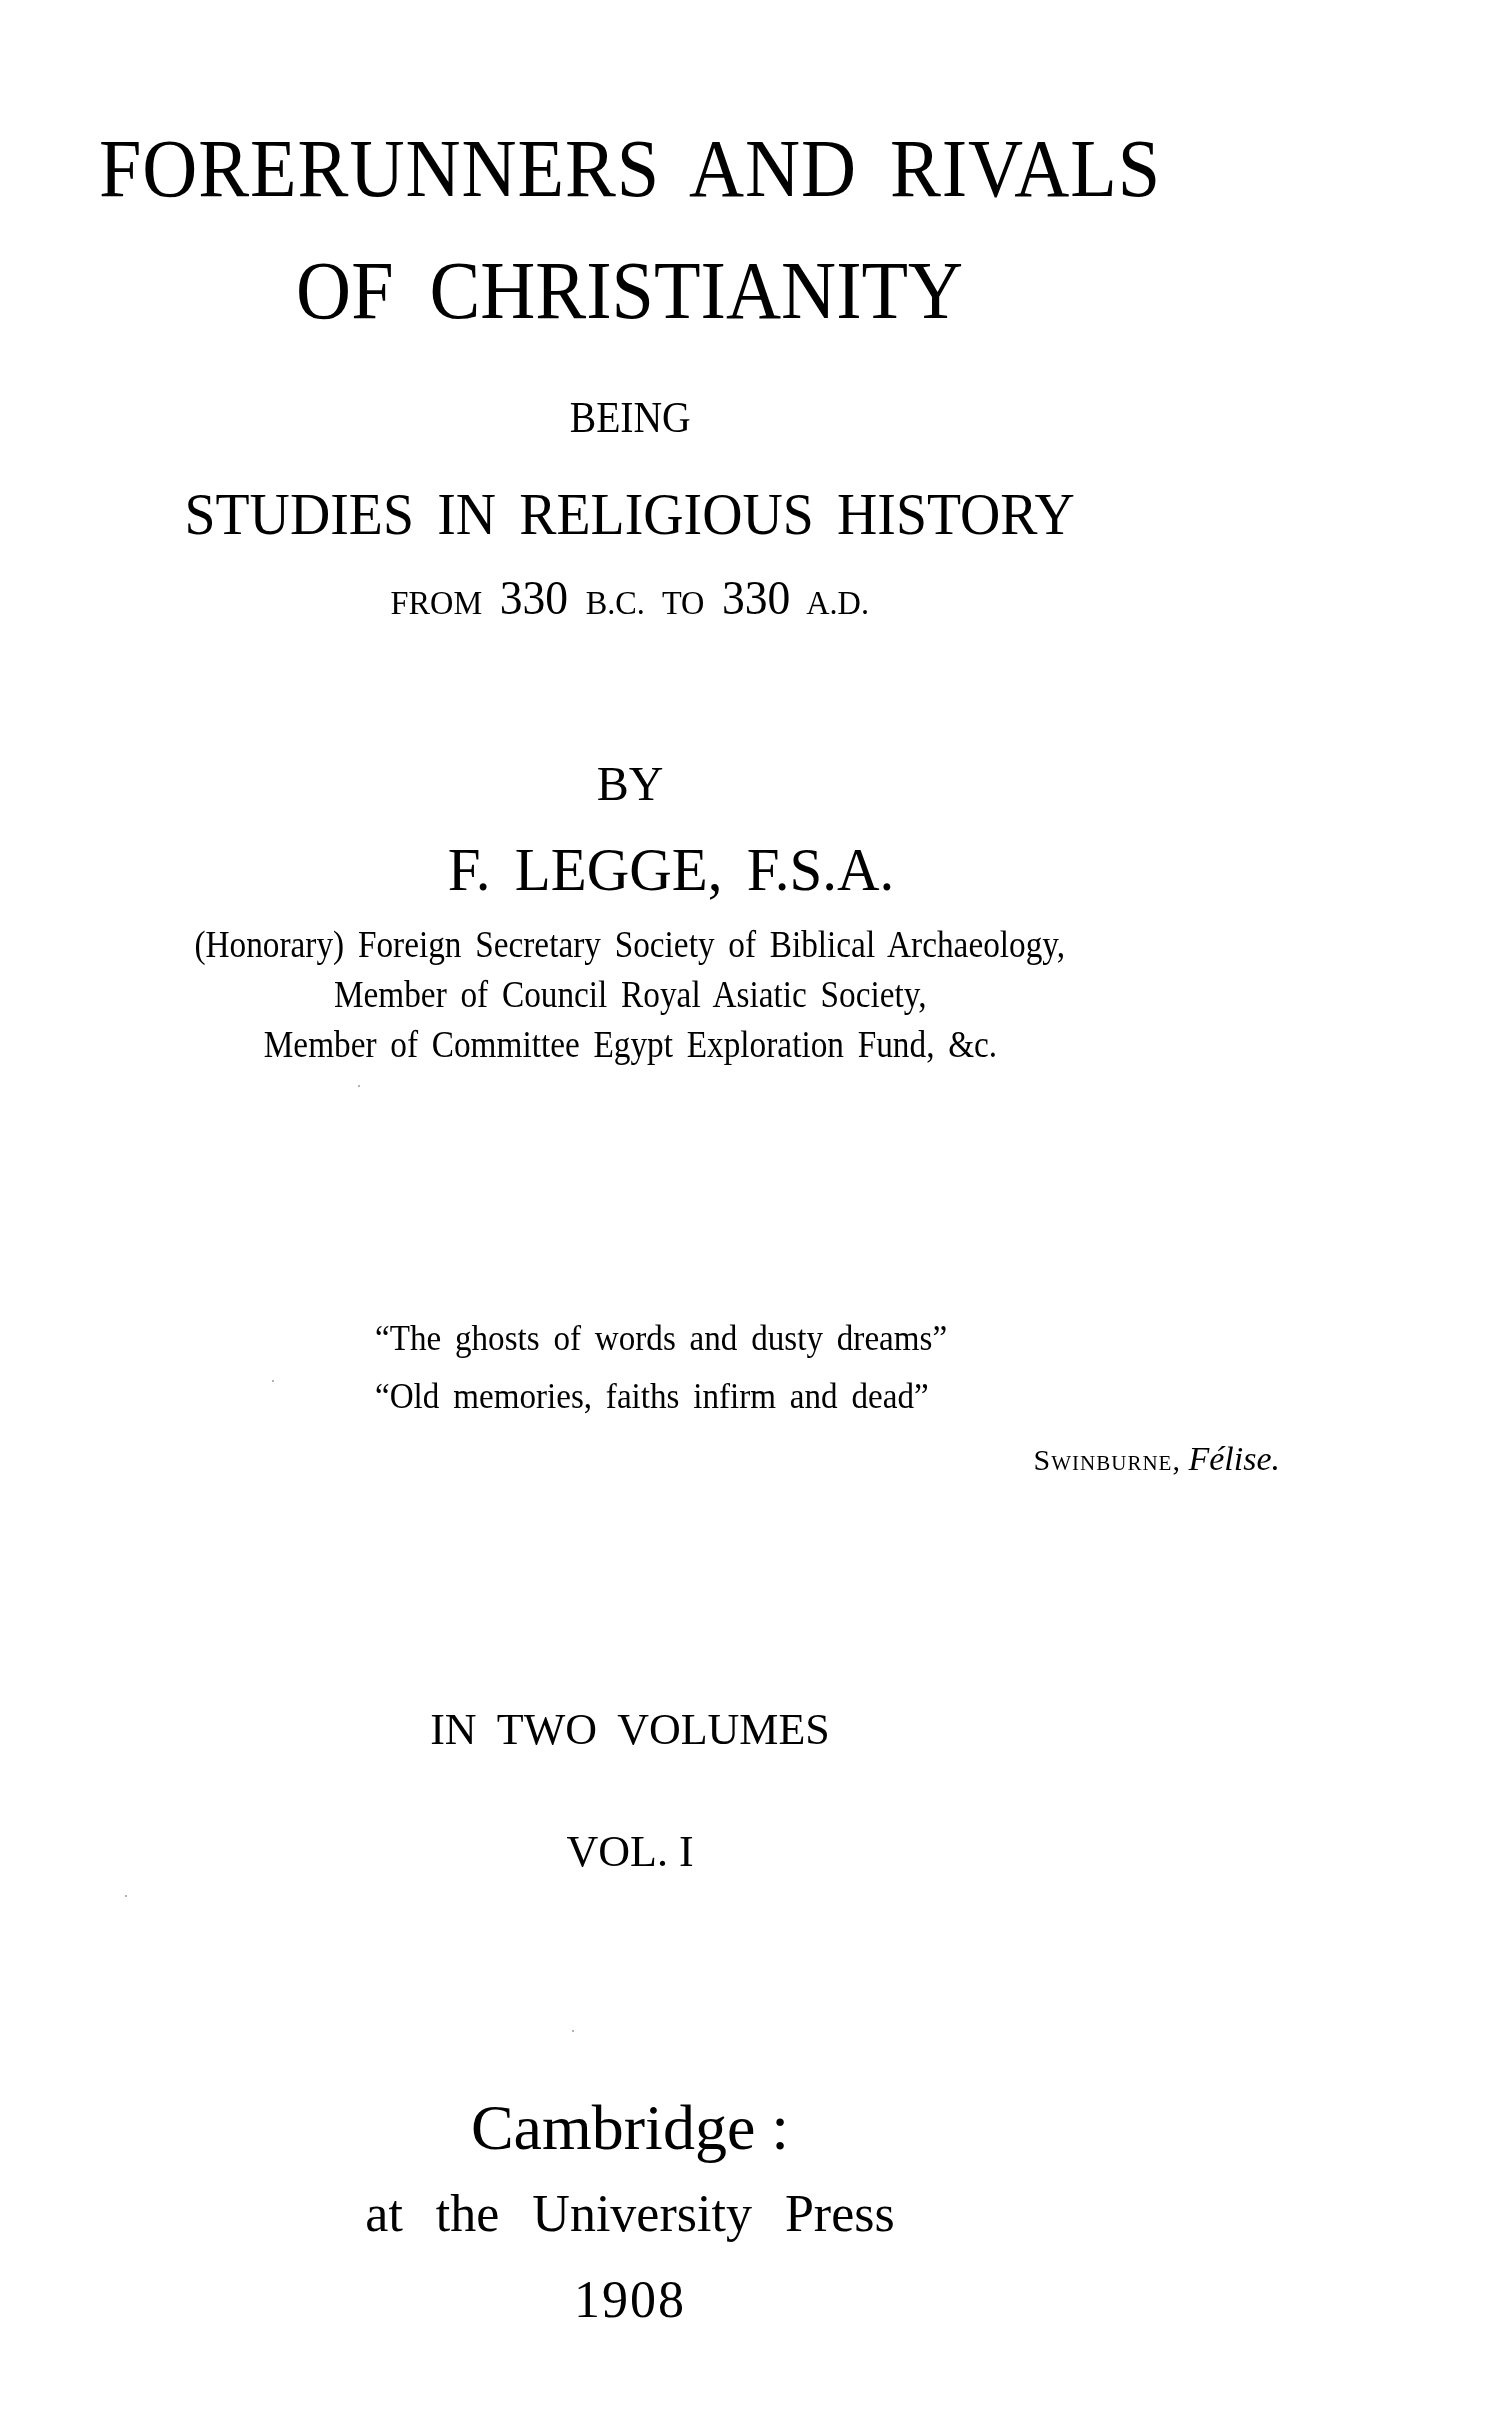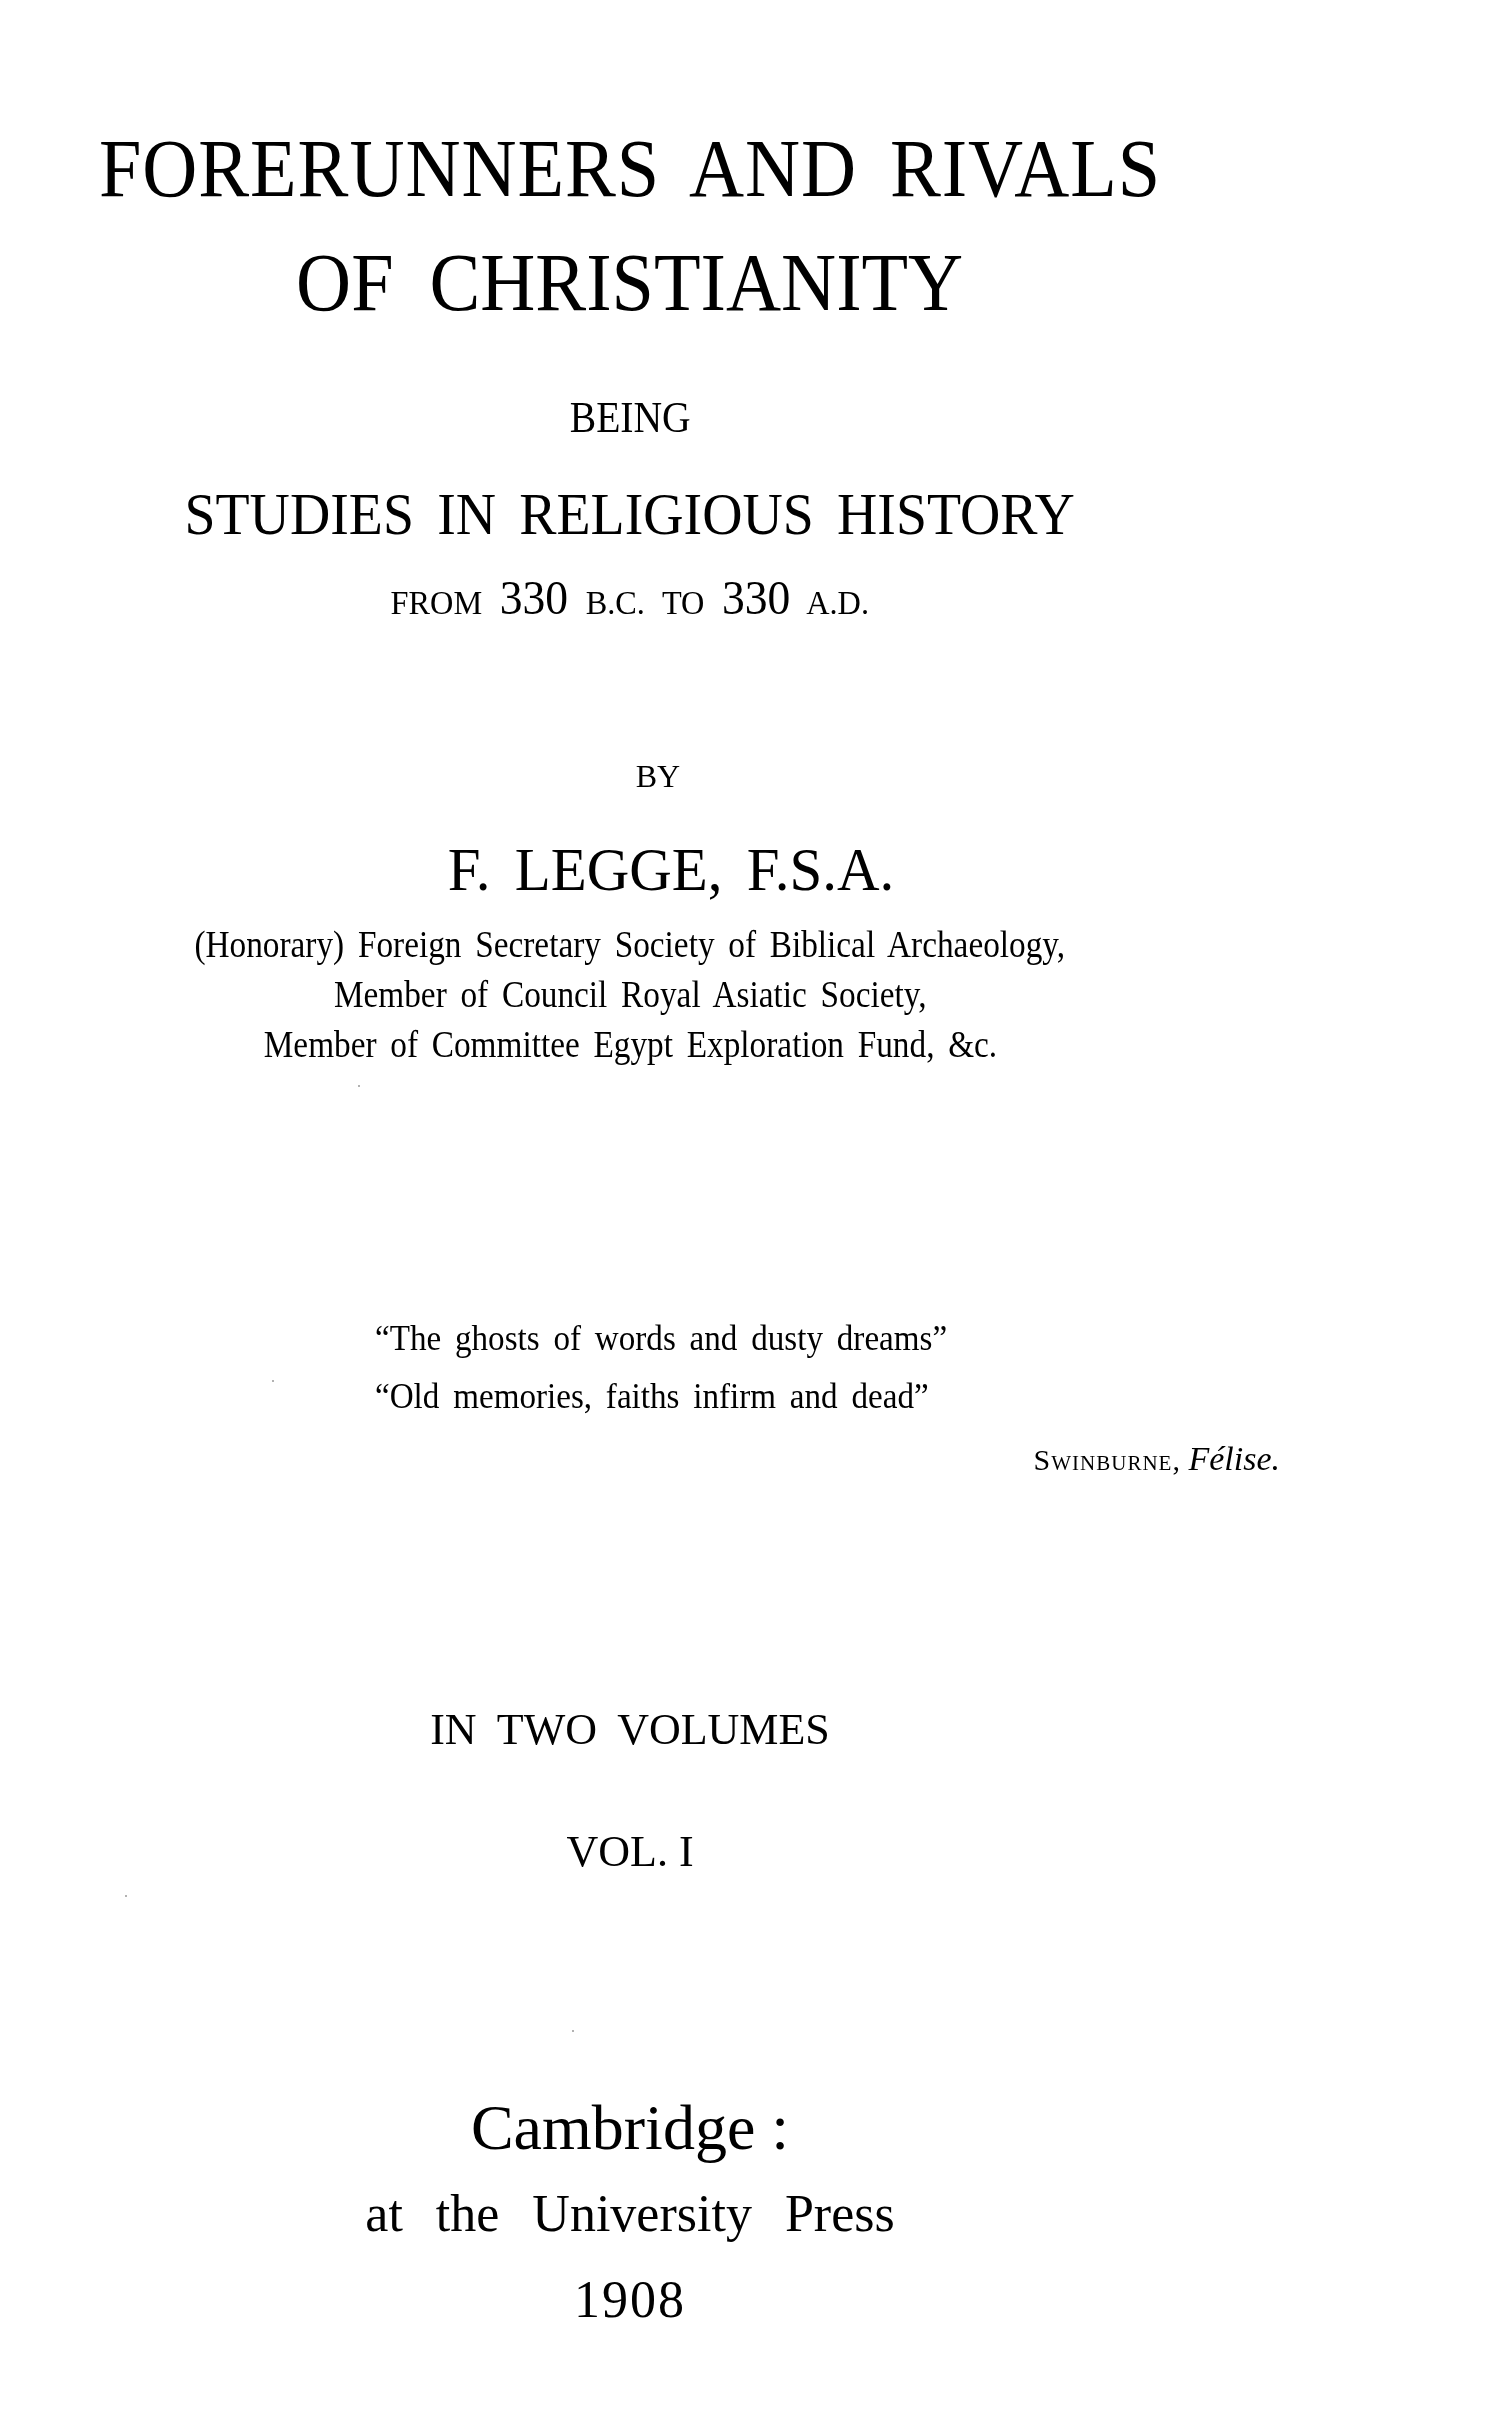--- a/index.html
+++ b/index.html
@@ -2,30 +2,30 @@
 <html><head>
 <meta charset="utf-8">
 <style>
   html, body { margin: 0; padding: 0; background: #ffffff; }
   body { width: 1500px; height: 2434px; position: relative; overflow: hidden;
          font-family: "Liberation Serif", "DejaVu Serif", serif; color: #000; }
   .line { position: absolute; left: 0; width: 1260px; text-align: center; white-space: nowrap; line-height: 1; }
   .condensed { display: inline-block; transform-origin: center; }
   #title1 { top: 128px; font-size: 82px; letter-spacing: 1px; }
   #title1 .condensed { transform: scaleX(0.93); word-spacing: 14px; }
-  #title2 { top: 242px; font-size: 82px; }
+  #title2 { top: 250px; font-size: 82px; }
   #title2 .condensed { transform: scaleX(0.93); word-spacing: 18px; }
   #being { top: 396px; font-size: 44px; }
   #being .condensed { transform: scaleX(0.9); }
   #studies { top: 484px; font-size: 60px; }
   #studies .condensed { transform: scaleX(0.93); word-spacing: 10px; }
   #range { top: 574px; font-size: 34px; text-decoration: underline; }
   #range .condensed { transform: scaleX(0.95); word-spacing: 10px; }
   #range .num { font-size: 48px; font-family: "Liberation Serif", serif; }
-  #by { top: 760px; font-size: 32px; margin-left: 28px; }
+  #by { top: 760px; font-size: 48px; }
   #author { top: 838px; font-size: 62px; margin-left: 41px; }
   #author .condensed { transform: scaleX(0.95); word-spacing: 10px; }
   .cred { font-size: 37px; }
   .cred .condensed { transform: scaleX(0.9); word-spacing: 6px; }
   #cred0 { top: 926px; }
   #cred1 { top: 976px; }
   #cred2 { top: 1026px; }
   .quote { position: absolute; left: 375px; font-size: 36px; white-space: nowrap; line-height: 1; }
   .quote .condensed { transform-origin: left; transform: scaleX(0.92); word-spacing: 6px; }
   #quote0 { top: 1320px; text-align: center; }

